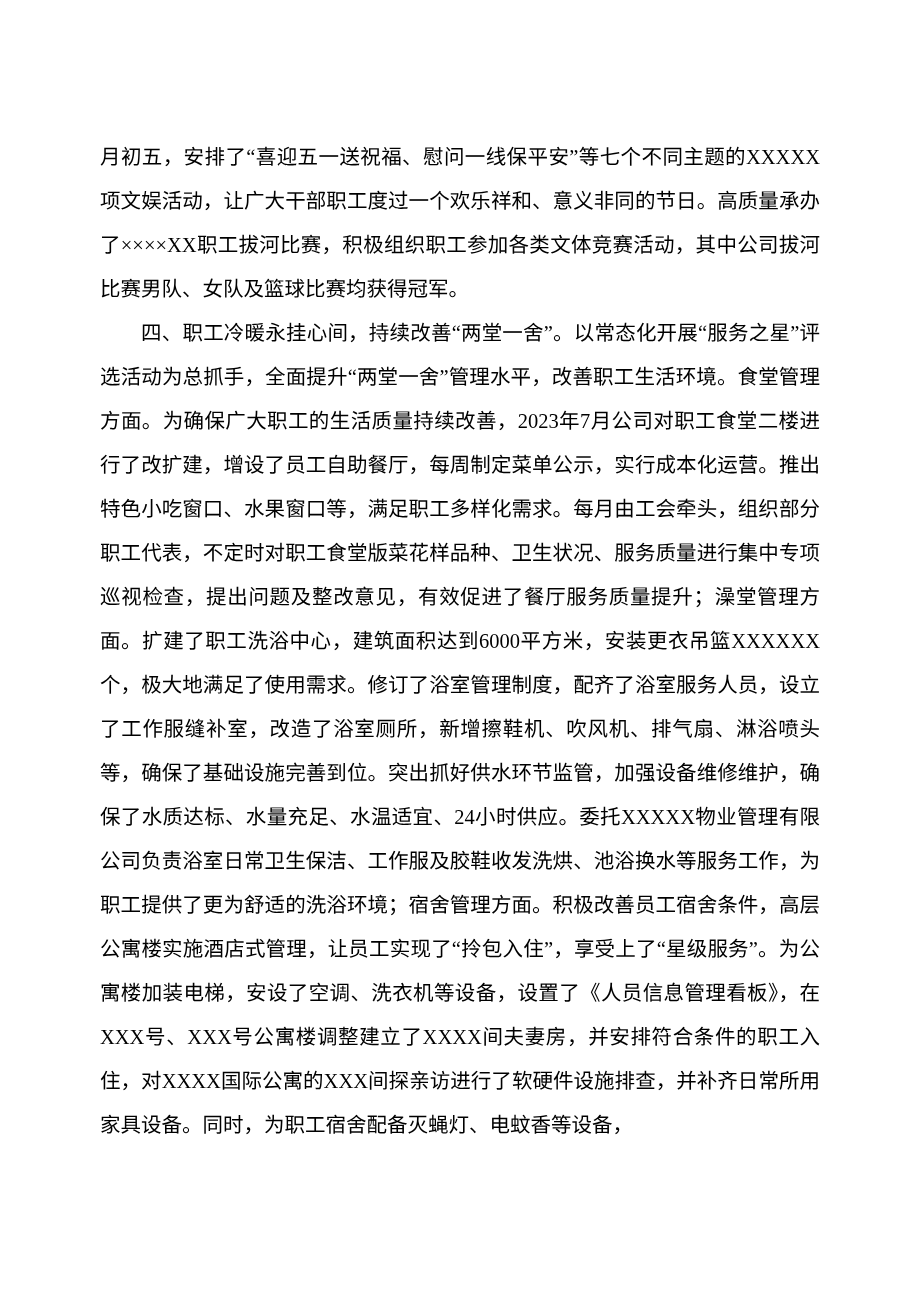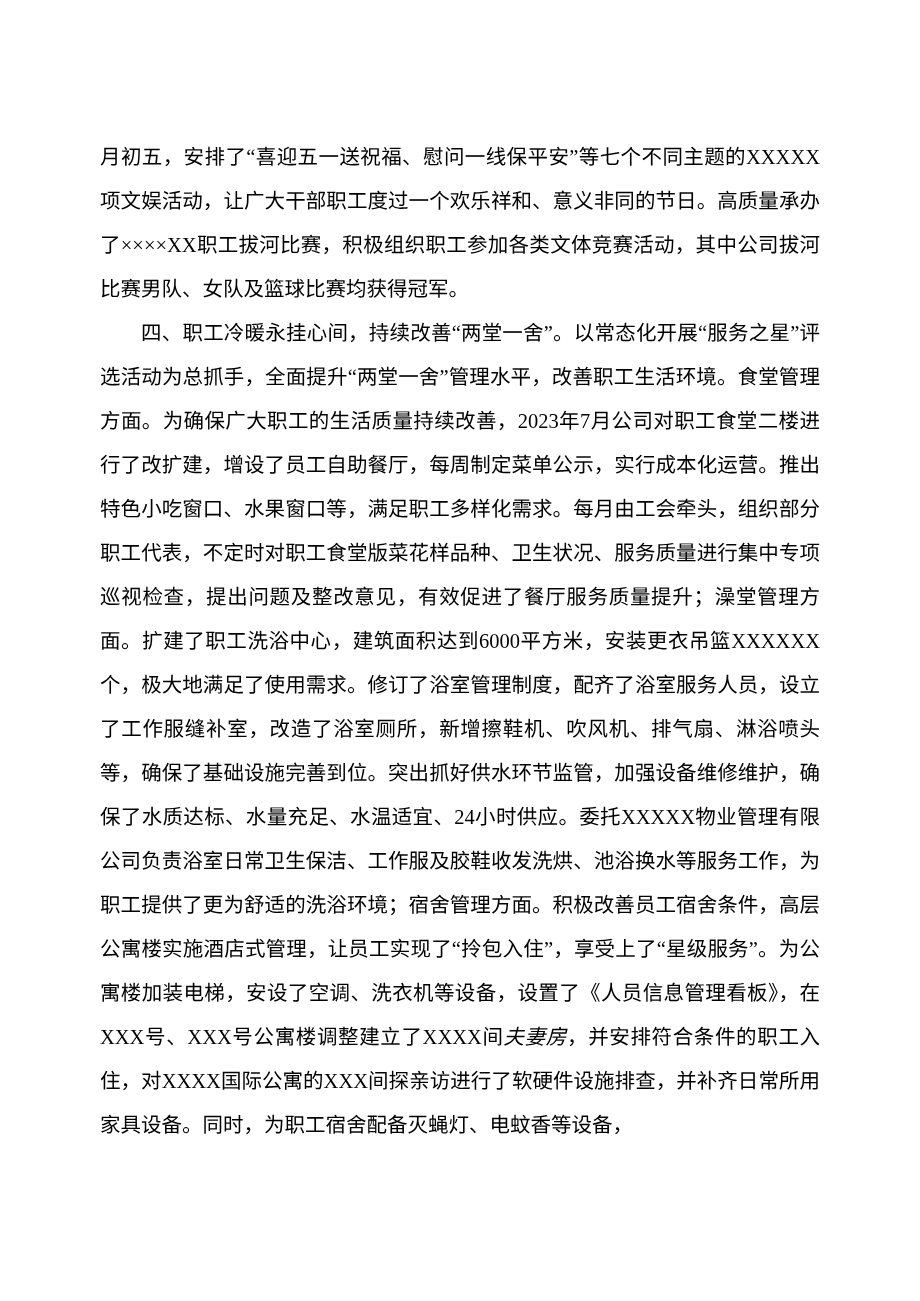--- a/index.html
+++ b/index.html
@@ -25,21 +25,20 @@
     text-align: justify;
   }
   .doc-body p {
     margin: 0;
     padding: 0;
   }
   .doc-body p.indent {
     text-indent: 2em;
   }
   .run-italic {
-    font-style: italic;
   }
 </style>
 </head>
 <body>
 
 <div class="page">
   <div class="doc-body">
 
     <p><span>月初五，安排了“喜迎五一送祝福、慰问一线保平安”等七个不同主题的XXXXX项文娱活动，让广大干部职工度过一个欢乐祥和、意义非同的节日。高质量承办了××××XX职工拔河比赛，积极组织职工参加各类文体竞赛活动，其中公司拔河比赛男队、女队及篮球比赛均获得冠军。</span></p>
 

